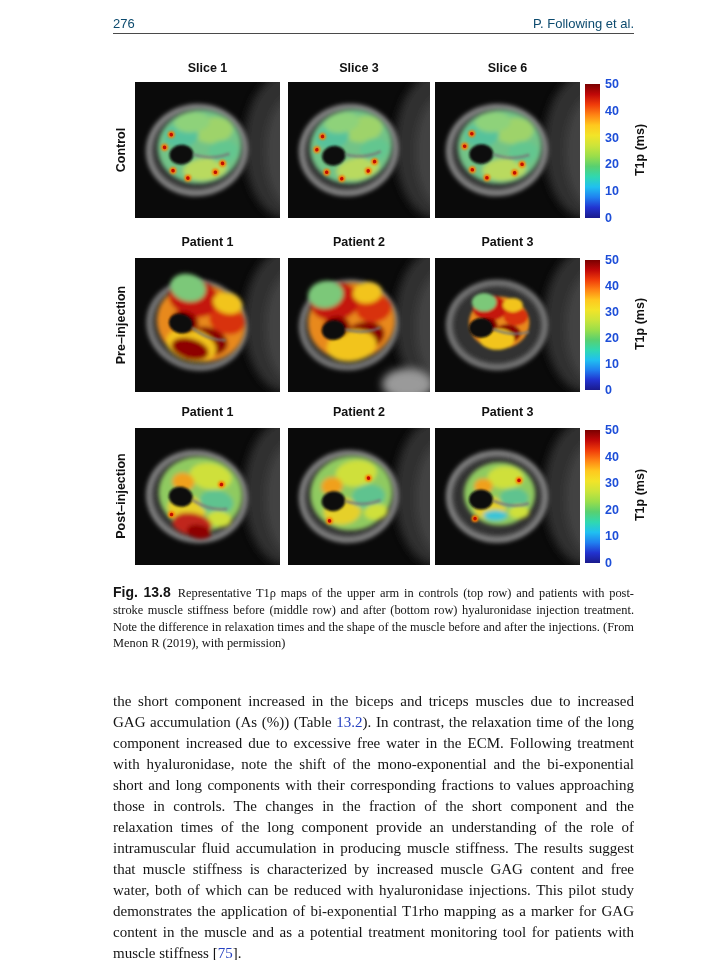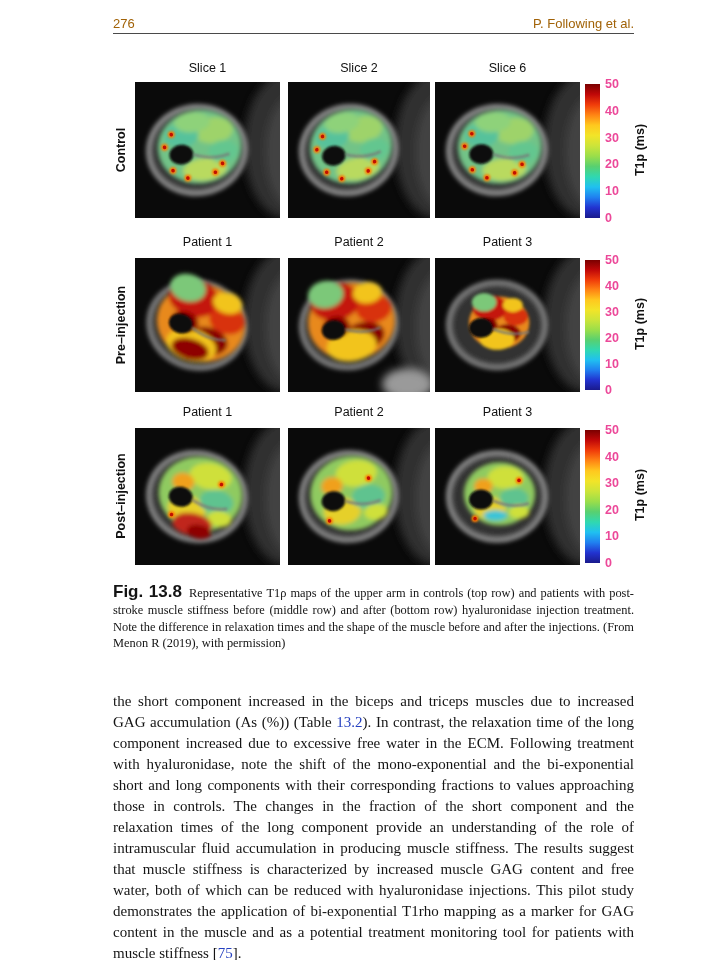--- a/index.html
+++ b/index.html
@@ -2,26 +2,26 @@
 <html><head>
 <meta charset="utf-8">
 <style>
   html,body{margin:0;padding:0;background:#ffffff;}
   .page{position:relative;width:720px;height:960px;background:#ffffff;overflow:hidden;
         font-family:"Liberation Serif",serif;color:#161616;}
 
   
   .header{position:absolute;left:113px;top:16px;width:521px;display:flex;
           justify-content:space-between;font-family:"Liberation Sans",sans-serif;
-          font-size:13px;color:#a16207;}
+          font-size:13px;color:#0c4a6e;}
   .rule{position:absolute;left:113px;top:33px;width:521px;border-top:1.5px solid #4a4a4a;}
 
   
   .col-label{position:absolute;text-align:center;font-family:"Liberation Sans",sans-serif;
-             font-weight:400;font-size:12.5px;color:#111;}
+             font-weight:700;font-size:12.5px;color:#111;}
   .col-label.r1{top:61px}.col-label.r2{top:235px}.col-label.r3{top:405px}
   .c1{left:135px;width:145px}.c2{left:288px;width:142px}.c3{left:435px;width:145px}
 
   .row-label{position:absolute;width:170px;text-align:center;transform:rotate(-90deg);
              font-family:"Liberation Sans",sans-serif;font-weight:700;font-size:12.5px;color:#111;}
   .row-label.r1{left:36px;top:143px}
   .row-label.r2{left:36px;top:318px}
   .row-label.r3{left:36px;top:489px}
 
   .mri{position:absolute;background:#0a0a0a;overflow:hidden;}
@@ -29,42 +29,42 @@
   .mri.r2{top:258px;height:134px}
   .mri.r3{top:428px;height:137px}
   .mri svg{display:block}
 
   .cb-bar{position:absolute;left:585px;width:15px;background:#888;}
   .cb-bar.r1{top:84px;height:134px}
   .cb-bar.r2{top:260px;height:130px}
   .cb-bar.r3{top:430px;height:133px}
 
   .cb-ticks{position:absolute;left:605px;width:30px;font-family:"Liberation Sans",sans-serif;
-            font-weight:700;font-size:12.5px;color:#ec4899;}
+            font-weight:700;font-size:12.5px;color:#1d4ed8;}
   .cb-ticks.r1{top:84px;height:134px}
   .cb-ticks.r2{top:260px;height:130px}
   .cb-ticks.r3{top:430px;height:133px}
   .cb-ticks span{position:absolute;left:0;transform:translateY(-50%);}
   .cb-ticks span:nth-child(1){top:0%}
   .cb-ticks span:nth-child(2){top:20%}
   .cb-ticks span:nth-child(3){top:40%}
   .cb-ticks span:nth-child(4){top:60%}
   .cb-ticks span:nth-child(5){top:80%}
   .cb-ticks span:nth-child(6){top:100%}
 
   .cb-unit{position:absolute;width:110px;text-align:center;transform:rotate(-90deg);
            font-family:"Liberation Sans",sans-serif;font-weight:700;font-size:12.5px;color:#111;}
   .cb-unit.r1{left:585px;top:143px}
   .cb-unit.r2{left:585px;top:317px}
   .cb-unit.r3{left:585px;top:488px}
 
   
   .caption{position:absolute;left:113px;top:584px;width:521px;margin:0;
            font-size:12.4px;line-height:16.8px;text-align:justify;color:#141414;}
-  .caption b{font-family:"Liberation Sans",sans-serif;font-size:17px;margin-right:7px;margin-top:35px;}
+  .caption b{font-family:"Liberation Sans",sans-serif;font-size:14px;margin-right:7px;margin-top:35px;}
 
   
   .body-text{position:absolute;left:113px;top:691px;width:521px;margin:0;
              font-size:15px;line-height:21px;text-align:justify;color:#141414;}
   .xref{text-decoration:none;cursor:pointer;}
 </style>
 </head>
 <body>
 
 <svg width="0" height="0" style="position:absolute" aria-hidden="true">
@@ -83,21 +83,21 @@
 
 <div class="page">
 
   <div class="header">
     <span>276</span>
     <span>P. Following et al.</span>
   </div>
   <div class="rule"></div>
 
   <span class="col-label r1 c1">Slice 1</span>
-  <span class="col-label r1 c2">Slice 2</span>
+  <span class="col-label r1 c2">Slice 3</span>
   <span class="col-label r1 c3">Slice 6</span>
   <span class="row-label r1">Control</span>
   <div class="mri r1 c1">
       <svg viewBox="0 0 145 136" width="100%" height="100%" preserveAspectRatio="none">
         <rect width="145" height="136" fill="#0a0a0a"></rect>
         <g filter="url(#soft4)" opacity="0.9">
           <ellipse cx="151" cy="64" rx="42" ry="72" fill="#363636"></ellipse>
           <ellipse cx="161" cy="70" rx="30" ry="58" fill="#484848"></ellipse>
         </g>
         <g transform="rotate(-6 62 68)">

